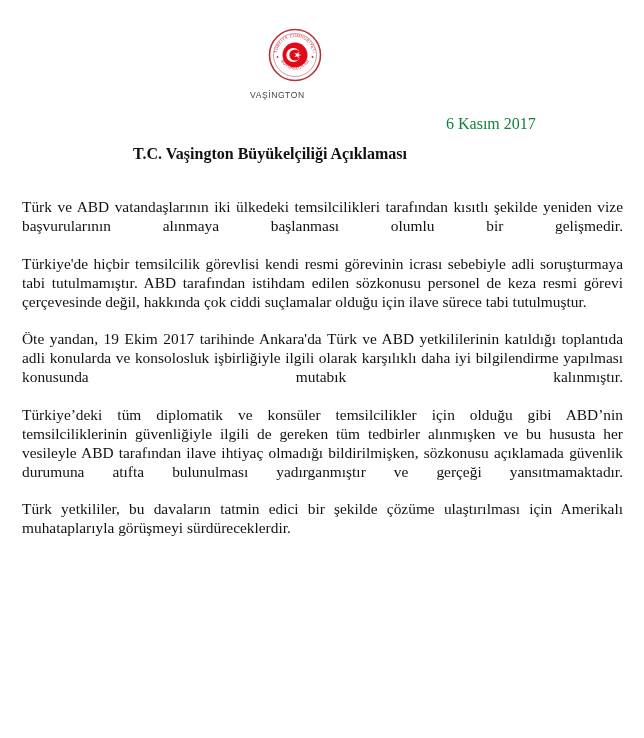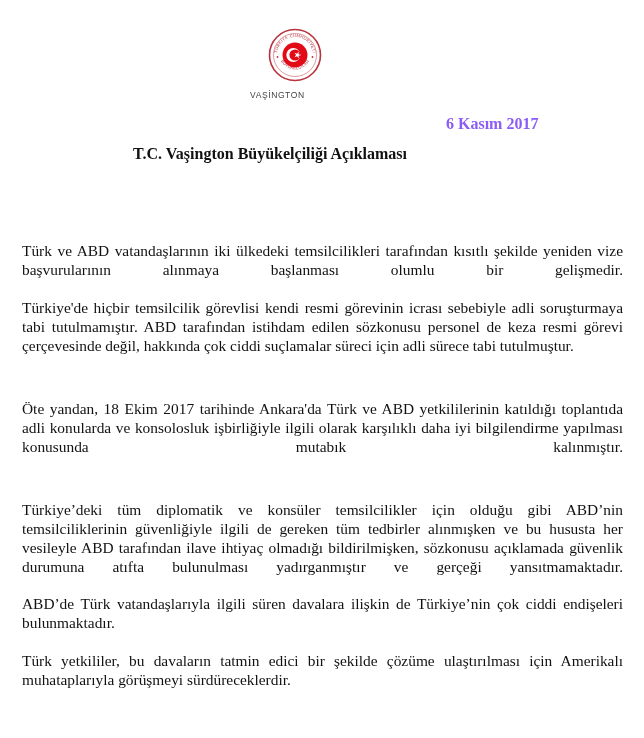--- a/index.html
+++ b/index.html
@@ -31,22 +31,21 @@
     font-family: "Liberation Sans", "DejaVu Sans", sans-serif;
     font-size: 8.5px;
     letter-spacing: 0.6px;
     color: #444444;
   }
   .date {
     position: absolute;
     left: 446px;
     top: 115px;
     font-size: 16px;
-    color: #8b5cf6;
-    font-weight: bold;
+    color: #15803d;
   }
   .title {
     position: absolute;
     left: 0;
     top: 145px;
     width: 540px;
     text-align: center;
     font-weight: bold;
     font-size: 16px;
     color: #111;
@@ -61,21 +60,20 @@
     font-size: 15.4px;
     line-height: 19px;
   }
   .para {
     margin: 0 0 18.5px 0;
     text-align: justify;
     text-align-last: auto;
   }
   .para.justify-last {
     text-align-last: justify;
-    margin-top: 44px;
   }
 </style>
 </head>
 <body>
 
 <div class="emblem">
   <svg viewBox="0 0 54 54">
     <circle cx="27" cy="27" r="25.5" fill="#ffffff" stroke="#b8323d" stroke-width="1.6"></circle>
     <circle cx="27" cy="27" r="21.5" fill="none" stroke="#c9555e" stroke-width="0.6"></circle>
     <defs>
@@ -99,18 +97,17 @@
 <div class="emblem-caption">VAŞİNGTON</div>
 
 <div class="date">6 Kasım 2017</div>
 
 <div class="title">
   <span>T.C. Vaşington Büyükelçiliği Açıklaması</span>
 </div>
 
 <div class="body-text">
   <p class="para justify-last">Türk ve ABD vatandaşlarının iki ülkedeki temsilcilikleri tarafından kısıtlı şekilde yeniden vize başvurularının alınmaya başlanması olumlu bir gelişmedir.</p>
-  <p class="para">Türkiye'de hiçbir temsilcilik görevlisi kendi resmi görevinin icrası sebebiyle adli soruşturmaya tabi tutulmamıştır. ABD tarafından istihdam edilen sözkonusu personel  de keza resmi görevi çerçevesinde değil, hakkında çok ciddi suçlamalar süreci için adli sürece tabi tutulmuştur.</p>
-  <p class="para justify-last">Öte yandan, 18 Ekim 2017 tarihinde Ankara'da Türk ve ABD yetkililerinin katıldığı toplantıda adli konularda ve konsolosluk işbirliğiyle ilgili olarak karşılıklı daha iyi bilgilendirme yapılması konusunda mutabık kalınmıştır.</p>
+  <p class="para">Türkiye'de hiçbir temsilcilik görevlisi kendi resmi görevinin icrası sebebiyle adli soruşturmaya tabi tutulmamıştır. ABD tarafından istihdam edilen sözkonusu personel  de keza resmi görevi çerçevesinde değil, hakkında çok ciddi suçlamalar olduğu için ilave sürece tabi tutulmuştur.</p>
+  <p class="para justify-last">Öte yandan, 19 Ekim 2017 tarihinde Ankara'da Türk ve ABD yetkililerinin katıldığı toplantıda adli konularda ve konsolosluk işbirliğiyle ilgili olarak karşılıklı daha iyi bilgilendirme yapılması konusunda mutabık kalınmıştır.</p>
   <p class="para justify-last">Türkiye’deki tüm diplomatik ve konsüler temsilcilikler için olduğu gibi ABD’nin temsilciliklerinin güvenliğiyle ilgili de gereken tüm tedbirler alınmışken ve bu hususta her vesileyle ABD tarafından ilave ihtiyaç olmadığı bildirilmişken, sözkonusu açıklamada güvenlik durumuna atıfta bulunulması yadırganmıştır ve gerçeği yansıtmamaktadır.</p>
-  <p class="para">ABD’de Türk vatandaşlarıyla ilgili süren davalara ilişkin de Türkiye’nin çok ciddi endişeleri bulunmaktadır.</p>
   <p class="para">Türk yetkililer, bu davaların tatmin edici bir şekilde çözüme ulaştırılması için Amerikalı muhataplarıyla görüşmeyi sürdüreceklerdir.</p>
 </div>
 
 </body></html>

